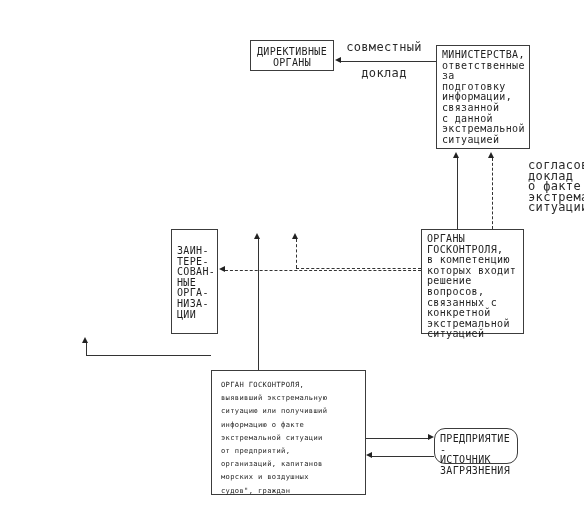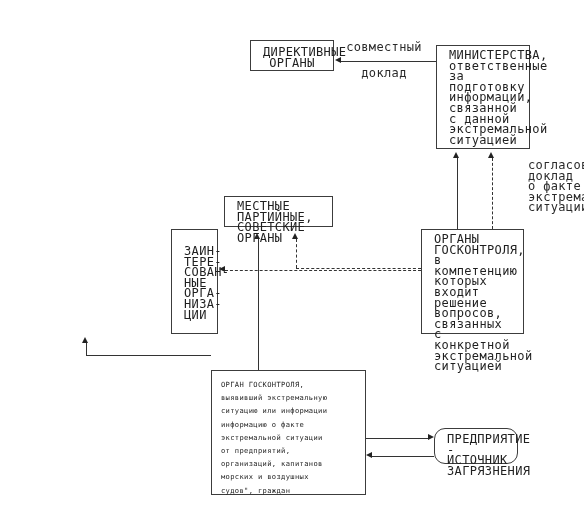--- a/index.html
+++ b/index.html
@@ -12,24 +12,24 @@
     position:relative;
     width:584px;height:510px;
     background:#ffffff;
     overflow:hidden;
   }
   .box{
     position:absolute;
     border:1px solid #3c3c3c;
     background:#ffffff;
     box-sizing:border-box;
-    font-size:12px;
+    font-size:10px;
     line-height:10.6px;
     letter-spacing:0.35px;
-    padding:4px 12px;
+    padding:4px 5px;
     white-space:pre-line;
     color:#1f1f1f;
   }
   .lbl{
     position:absolute;
     font-size:12px;
     line-height:10.6px;
     letter-spacing:0.35px;
     white-space:pre-line;
     color:#2a2a2a;
@@ -61,22 +61,20 @@
 
   <div class="box" style="left:436px;top:45px;width:94px;height:104px;">МИНИСТЕРСТВА,
 ответственные
 за подготовку
 информации,
 связанной
 с данной
 экстремальной
 ситуацией</div>
 
-  <div class="box" style="left:224px;top:196px;width:109px;height:31px;">МЕСТНЫЕ ПАРТИЙНЫЕ,
-СОВЕТСКИЕ ОРГАНЫ</div>
 
 
   <div class="box" style="left:171px;top:229px;width:47px;height:105px;padding-top:16px;">ЗАИН-
 ТЕРЕ-
 СОВАН-
 НЫЕ
 ОРГА-
 НИЗА-
 ЦИИ</div>
   <div class="divider" style="left:171px;top:229px;height:105px;"></div>
@@ -85,21 +83,21 @@
 в компетенцию
 которых входит
 решение вопросов,
 связанных с
 конкретной
 экстремальной
 ситуацией</div>
 
   <div class="box" style="left:211px;top:370px;width:155px;height:125px;font-size:7.1px;line-height:13.2px;padding:7px 9px;">ОРГАН ГОСКОНТРОЛЯ,
 выявивший экстремальную
-ситуацию или информации
+ситуацию или получивший
 информацию о факте
 экстремальной ситуации
 от предприятий,
 организаций, капитанов
 морских и воздушных
 судов", граждан</div>
 
   <div class="box" style="left:434px;top:428px;width:84px;height:36px;padding-top:5px;border-radius:11px;">ПРЕДПРИЯТИЕ -
 ИСТОЧНИК
 ЗАГРЯЗНЕНИЯ</div>

